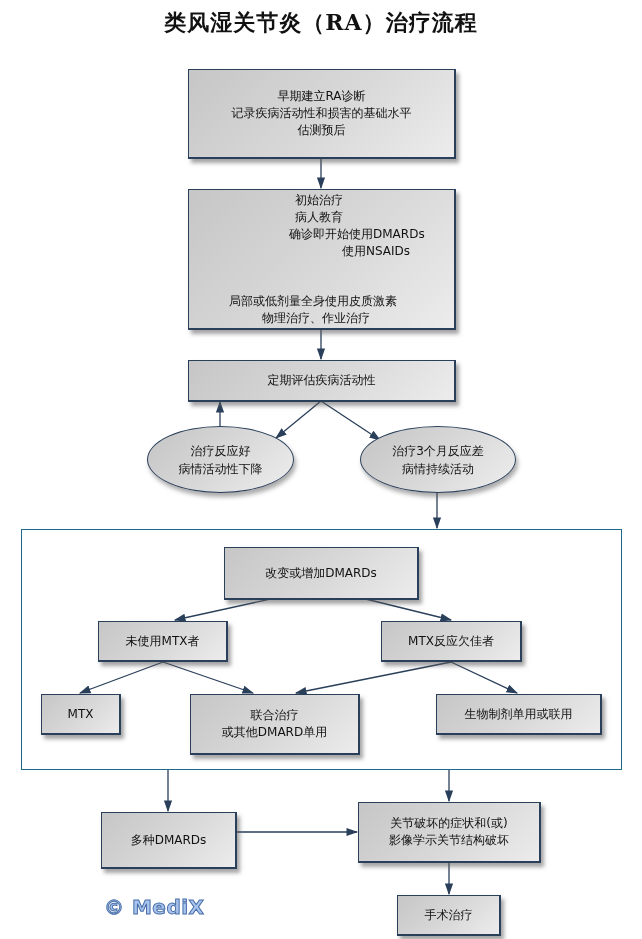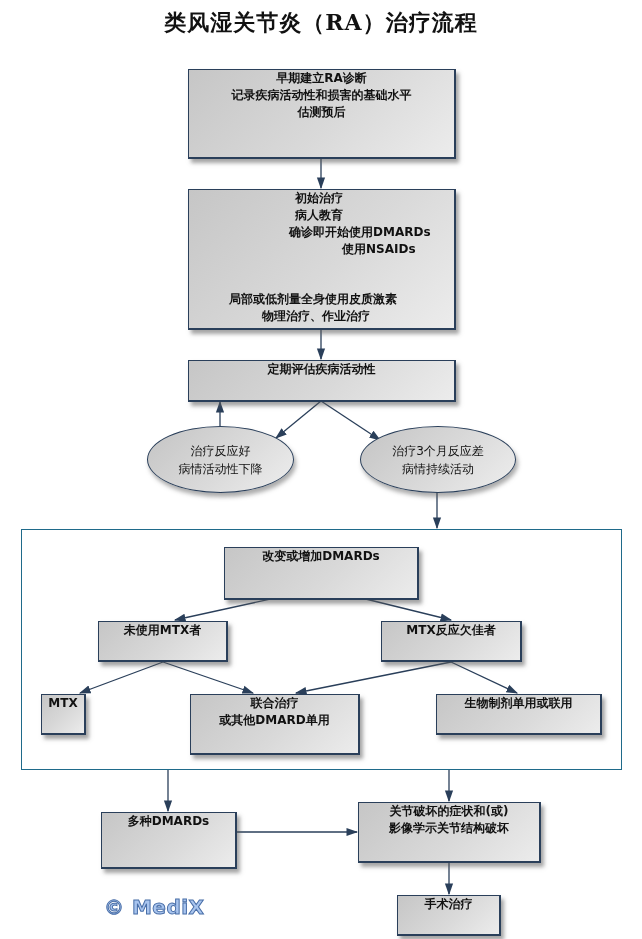--- a/index.html
+++ b/index.html
@@ -1,22 +1,22 @@
 <!DOCTYPE html>
 <html><head>
 <meta charset="utf-8">
 <style>
   html,body{margin:0;padding:0;background:#ffffff;}
   body{width:642px;height:939px;position:relative;overflow:hidden;font-family:"DejaVu Sans","Liberation Sans",sans-serif;}
   .title{position:absolute;left:0;top:8px;width:642px;text-align:center;font-family:"DejaVu Serif","Liberation Serif",serif;font-weight:bold;font-size:22px;color:#111;letter-spacing:1px;}
   svg.links{position:absolute;left:0;top:0;}
   .box{position:absolute;box-sizing:border-box;border:2px solid #2a3f5a;border-top-width:1.5px;border-left-width:1.5px;
        background:linear-gradient(135deg,#c6c6c6 0%,#d9d9d9 55%,#ececec 100%);
-       box-shadow:3px 4px 4px rgba(90,90,90,0.55);display:flex;flex-direction:column;justify-content:flex-start;align-items:center;
-       font-size:12px;color:#111;line-height:17px;text-align:center;font-weight:bold;}
+       box-shadow:3px 4px 4px rgba(90,90,90,0.55);display:flex;flex-direction:column;justify-content:center;align-items:center;
+       font-size:12px;color:#111;line-height:17px;text-align:center;}
   .ell{position:absolute;box-sizing:border-box;border:1.5px solid #2a3f5a;border-radius:50%;
        background:linear-gradient(135deg,#c4c4c4 0%,#dadada 55%,#eeeeee 100%);
        box-shadow:2px 4px 4px rgba(90,90,90,0.5);display:flex;flex-direction:column;justify-content:center;align-items:center;
        font-size:12px;color:#111;line-height:18px;text-align:center;}
   .container{position:absolute;left:21px;top:529px;width:601px;height:241px;box-sizing:border-box;border:1.5px solid #1f6a8a;}
   .line{display:block;white-space:pre;}
   .logo{position:absolute;left:104px;top:895px;font-family:"DejaVu Sans","Liberation Sans",sans-serif;font-weight:bold;font-size:20px;
         color:#a8c4ee;-webkit-text-stroke:1px #4a6fa8;letter-spacing:0.5px;}
 </style>
 </head>
@@ -86,21 +86,21 @@
 </div>
 
 <div class="box" style="left:98px;top:621px;width:130px;height:41px;">
   <span class="line">未使用MTX者</span>
 </div>
 
 <div class="box" style="left:381px;top:621px;width:141px;height:41px;">
   <span class="line">MTX反应欠佳者</span>
 </div>
 
-<div class="box" style="left:41px;top:694px;width:45px;height:41px;">
+<div class="box" style="left:41px;top:694px;width:80px;height:41px;">
   <span class="line">MTX</span>
 </div>
 
 <div class="box" style="left:190px;top:694px;width:170px;height:61px;">
   <span class="line">联合治疗</span>
   <span class="line">或其他DMARD单用</span>
 </div>
 
 <div class="box" style="left:436px;top:694px;width:166px;height:41px;">
   <span class="line">生物制剂单用或联用</span>

